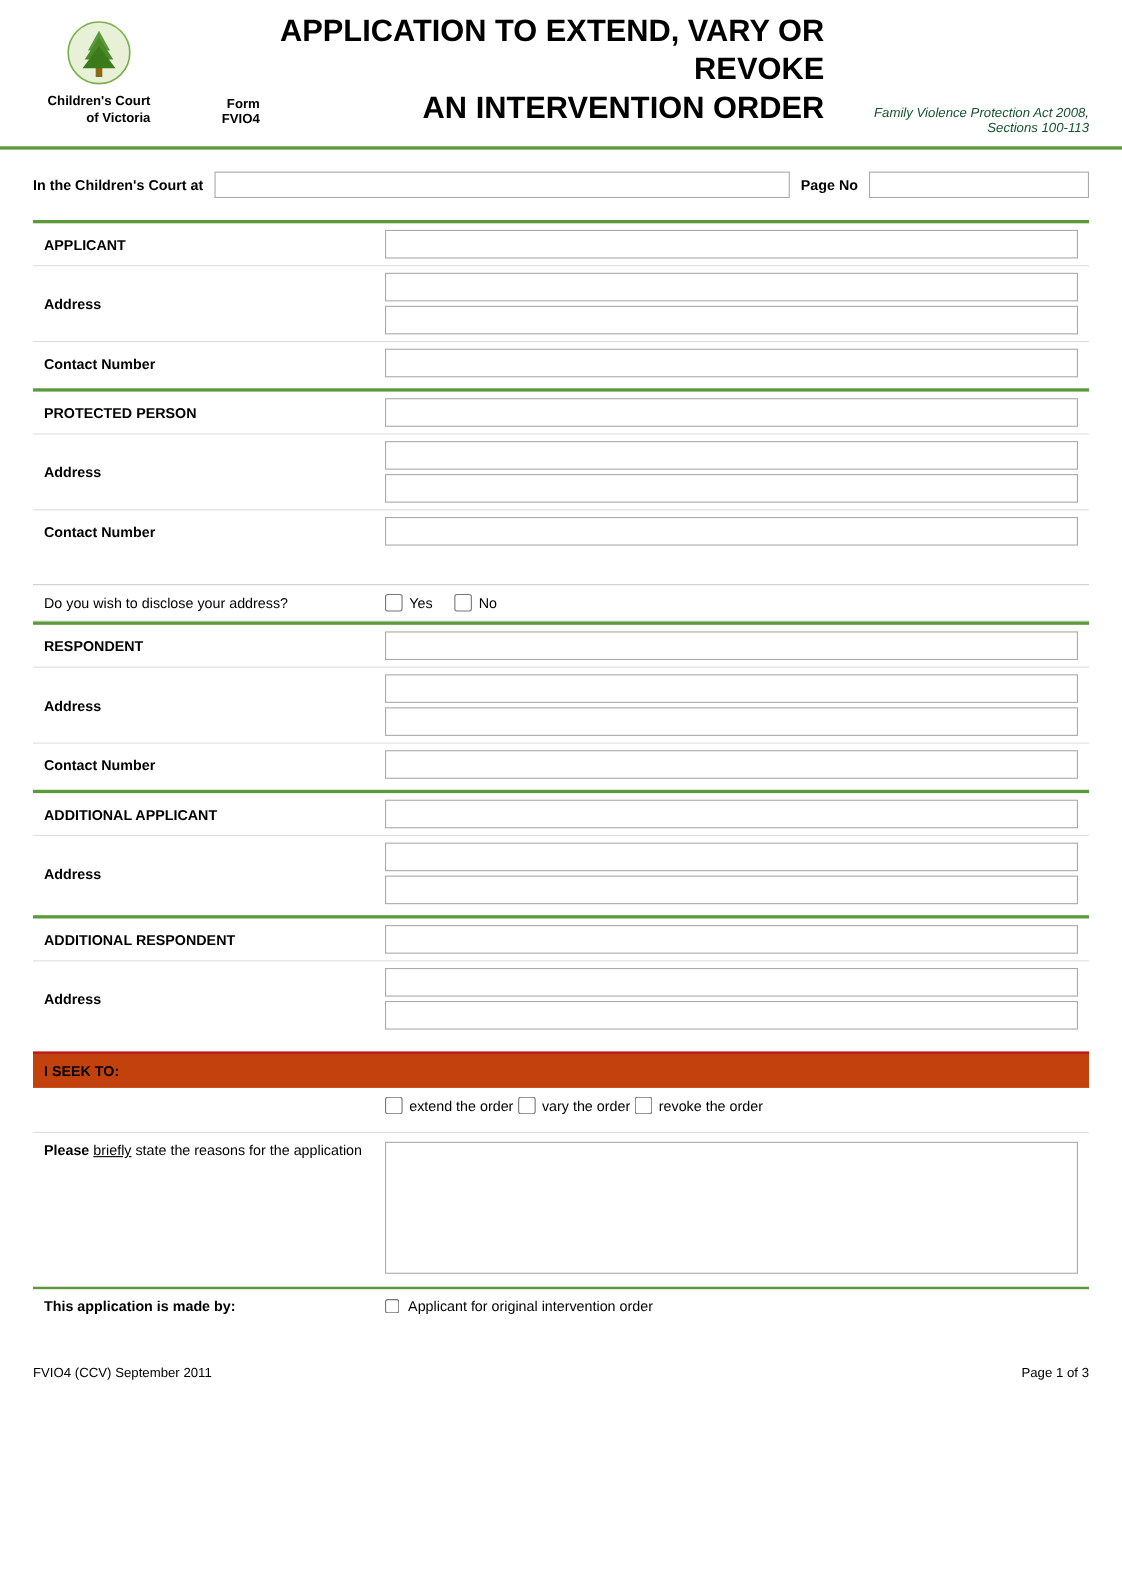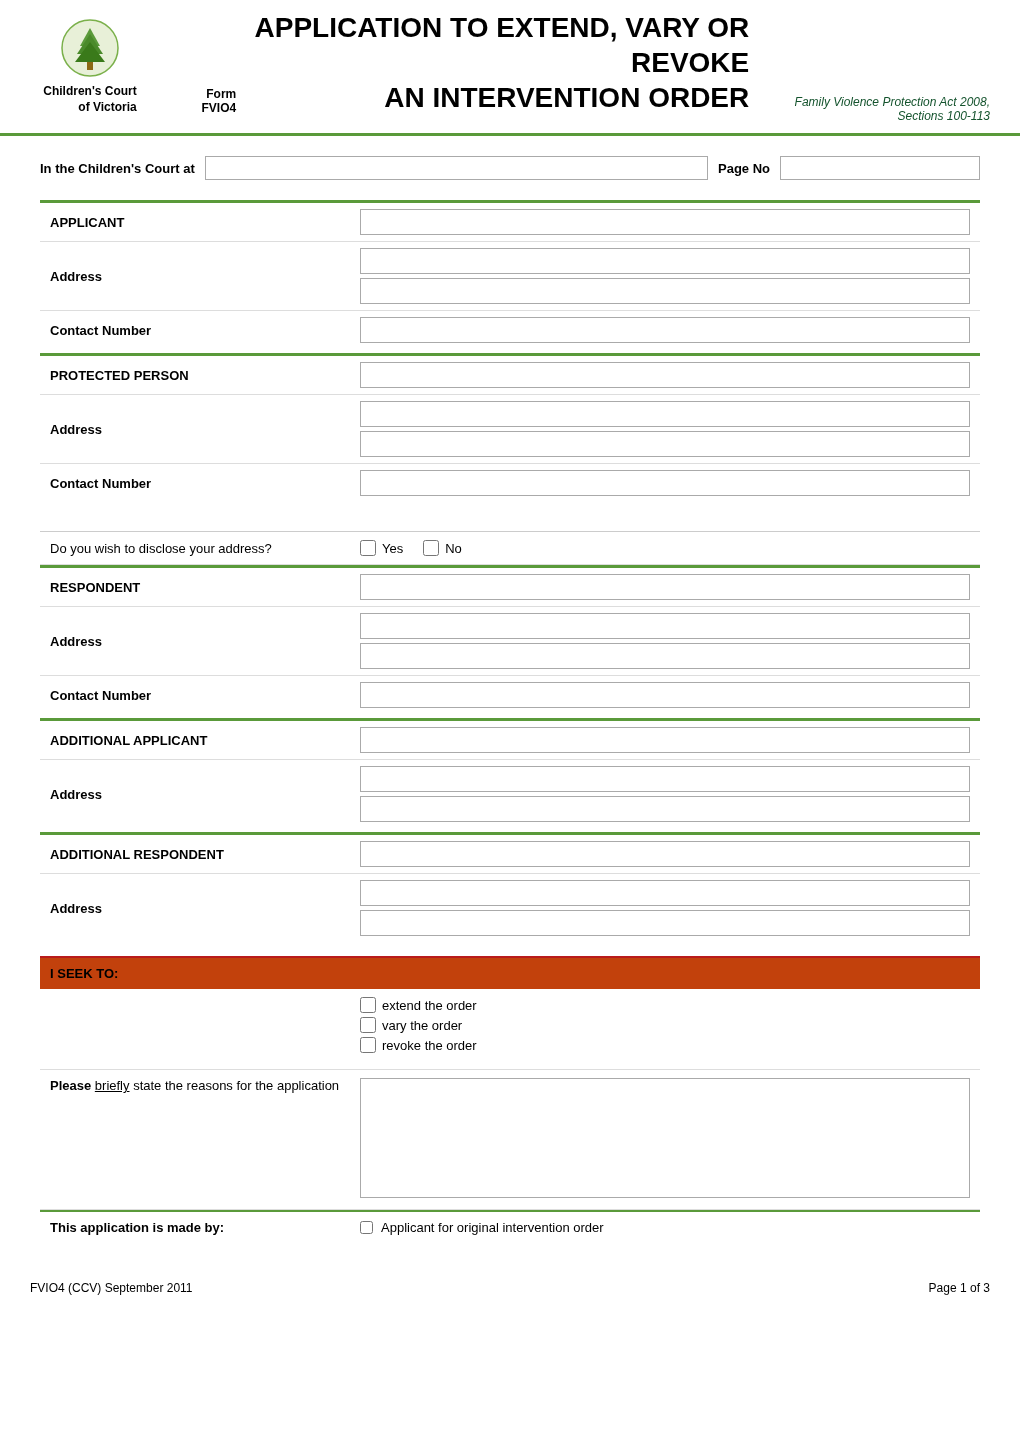--- a/index.html
+++ b/index.html
@@ -67,21 +67,21 @@
     }
     .subtitle {
       font-size: 12px;
       color: #14532d;
       text-align: right;
       font-style: italic;
     }
 
     
     .content {
-      padding: 20px 40px;
+      padding: 20px 30px;
     }
 
     
     .court-row {
       display: flex;
       align-items: center;
       margin-bottom: 20px;
       gap: 10px;
     }
     .court-label {
@@ -198,21 +198,20 @@
       padding: 8px 10px;
       font-size: 13px;
     }
     .seek-right {
       flex: 1;
       padding: 8px 10px;
       font-size: 13px;
     }
     .seek-checkboxes {
       display: flex;
-      flex-direction: column;
       gap: 4px;
       margin-bottom: 8px;
     }
 
     
     .footer-section {
       border-top: 2px solid #5a9a3a;
       display: flex;
     }
     .footer-left {

